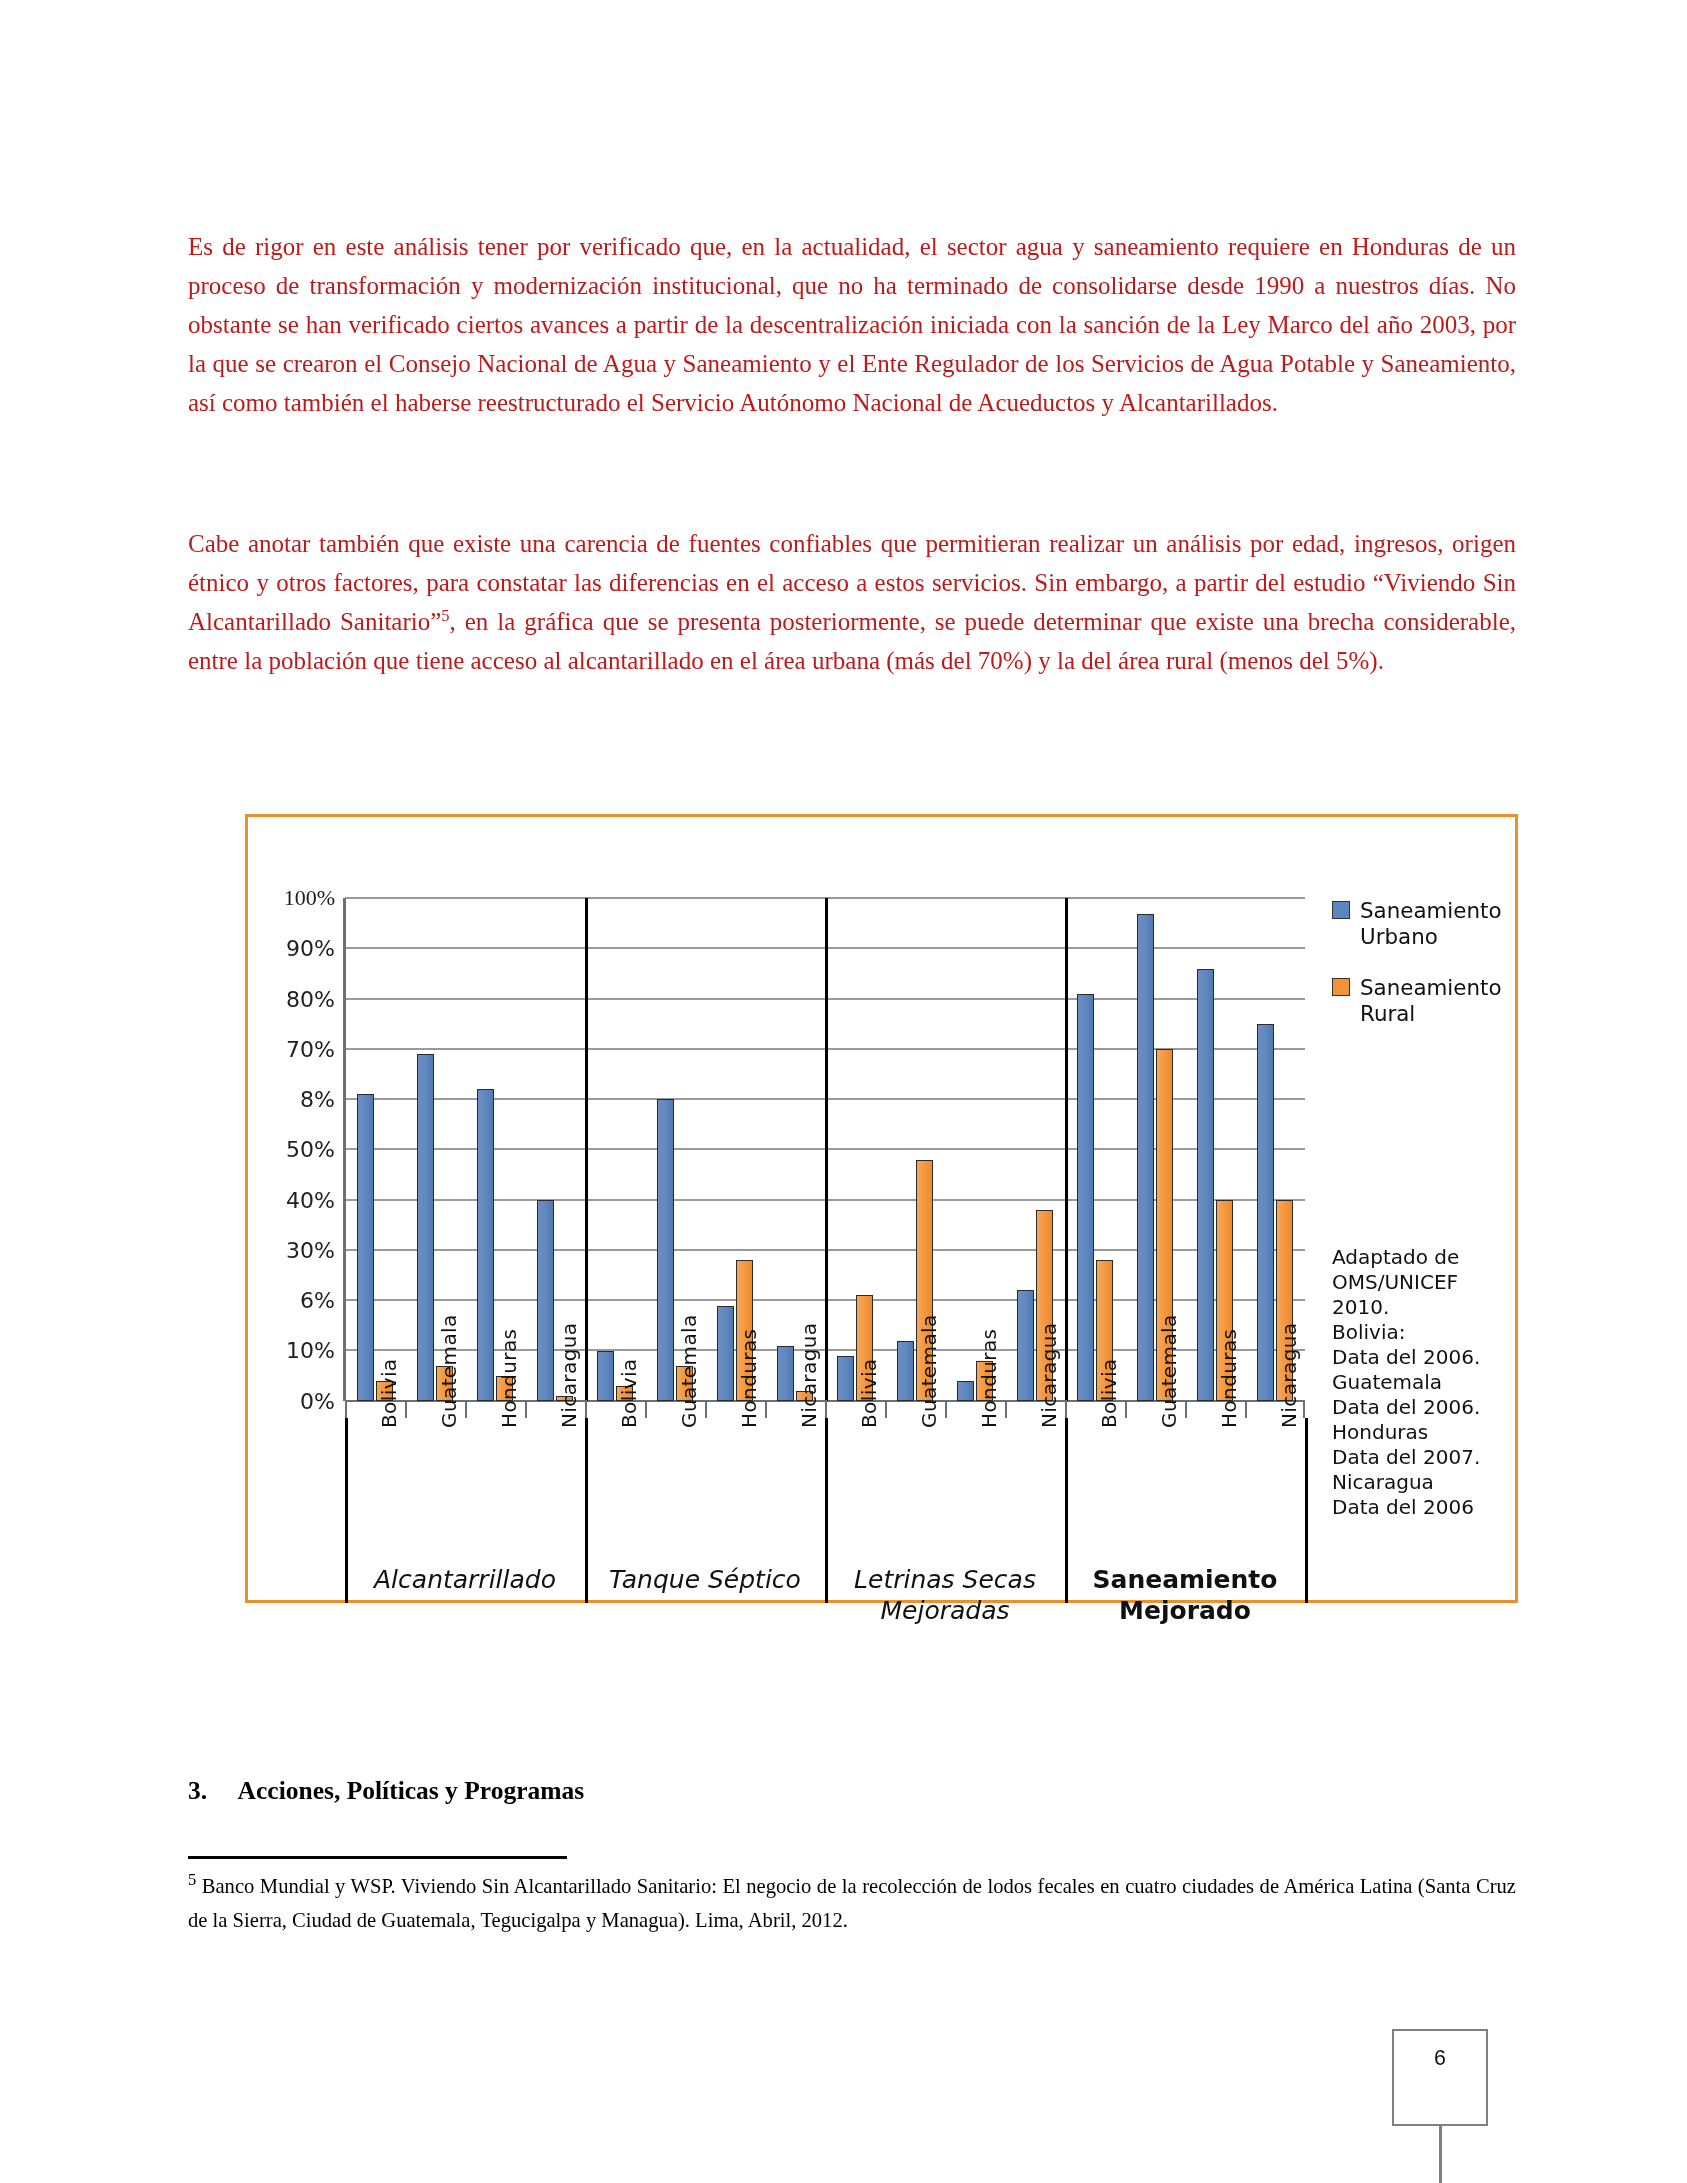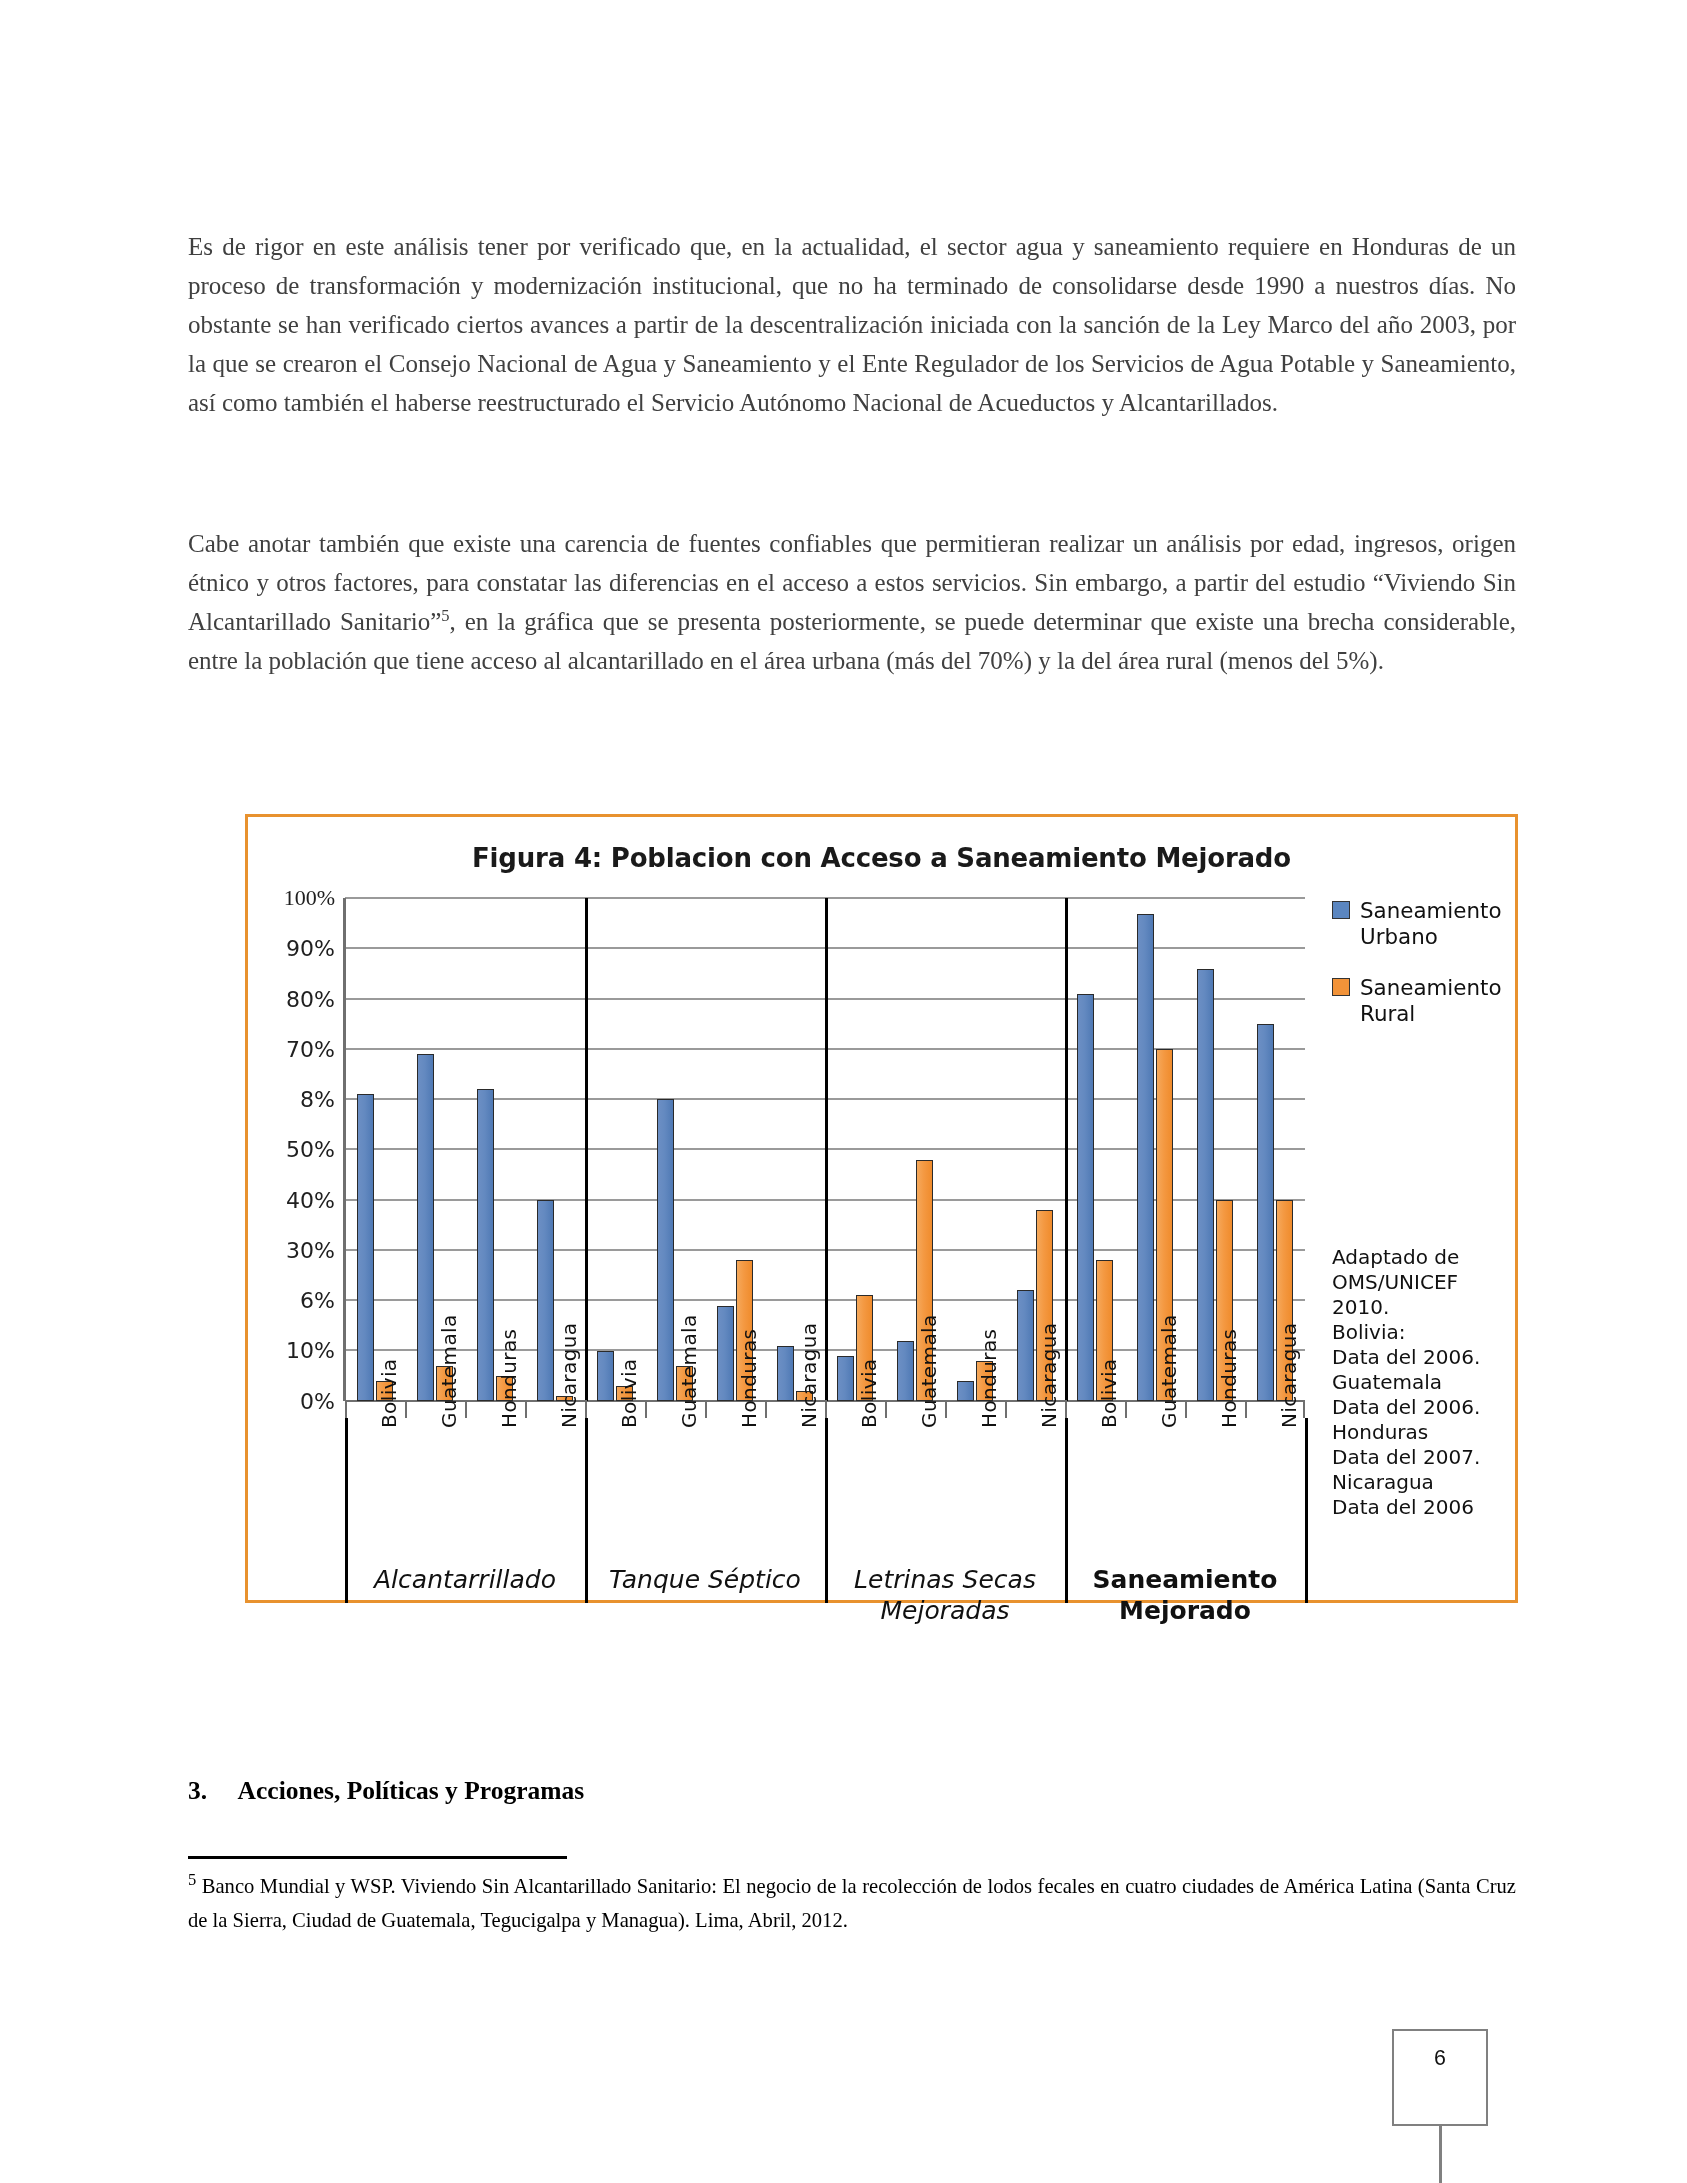--- a/index.html
+++ b/index.html
@@ -6,21 +6,21 @@
   body{width:1687px;height:2183px;position:relative;font-family:"Liberation Serif",serif;}
 
   .page{position:absolute;inset:0;background:#fff;}
 
   
   .para{
     position:absolute;
     font-family:"Liberation Serif",serif;
     font-size:25px;
     line-height:39px;
-    color:#404040;
+    color:#b91c1c;
     text-align:justify;
     text-justify:inter-word;
   }
   #para1{left:188px;top:227px;width:1328px;}
   #para2{left:188px;top:524px;width:1328px;}
 
   .sup{font-size:16.5px;vertical-align:super;line-height:0;}
 
   
   .figure{
@@ -208,21 +208,20 @@
 <body>
 
 <div class="page">
 
   <div class="para" id="para1">Es de rigor en este análisis tener por verificado que, en la actualidad, el sector agua y saneamiento requiere en Honduras de un proceso de transformación y modernización institucional, que no ha terminado de consolidarse desde 1990 a nuestros días. No obstante se han verificado ciertos avances a partir de la descentralización iniciada con la sanción de la Ley Marco del año 2003, por la que se crearon el Consejo Nacional de Agua y Saneamiento y el Ente Regulador de los Servicios de Agua Potable y Saneamiento, así como también el haberse reestructurado el Servicio Autónomo Nacional de Acueductos y Alcantarillados.</div>
 
   <div class="para" id="para2"><span>Cabe anotar también que existe una  carencia de fuentes confiables que permitieran realizar un análisis por edad, ingresos, origen étnico y otros factores, para constatar las diferencias en el acceso a estos servicios. Sin embargo, a partir del estudio “Viviendo Sin Alcantarillado Sanitario”</span><span class="sup">5</span><span>, en la gráfica que se presenta posteriormente, se puede determinar que existe una brecha considerable, entre la población que tiene acceso al alcantarillado en el área urbana (más del 70%) y la del área rural (menos del 5%).</span></div>
 
   <div class="figure">
 
-    <div class="fig-title">Figura 4: Poblacion con Acceso a Saneamiento Mejorado</div>
 
     <div class="plot">
       <div class="plot-inner" id="plot-inner">
           <div class="gridline" style="top: -0.8px;"></div>
           <div class="ytick-label" style="top: 0px; font-family: Liberation Serif, serif;">100%</div>
           <div class="gridline" style="top: 49px;"></div>
           <div class="ytick-label" style="top: 50px;">90%</div>
           <div class="gridline" style="top: 100px;"></div>
           <div class="ytick-label" style="top: 101px;">80%</div>
           <div class="gridline" style="top: 150px;"></div>

